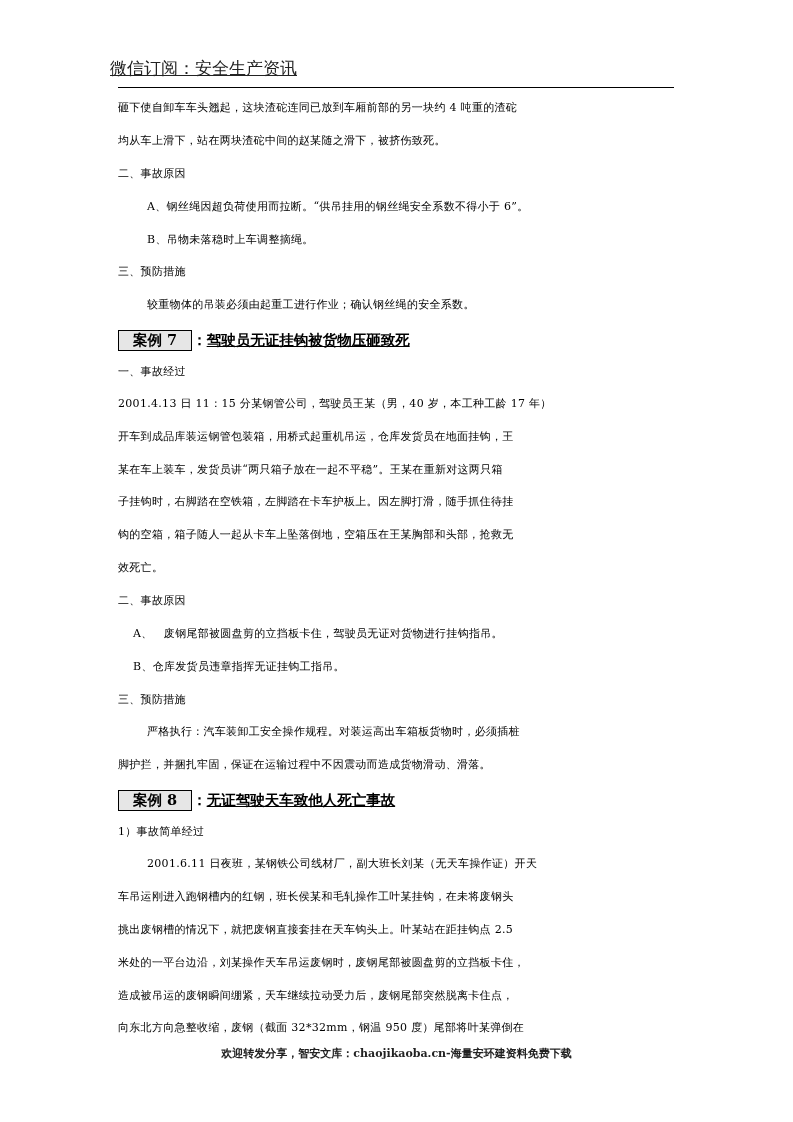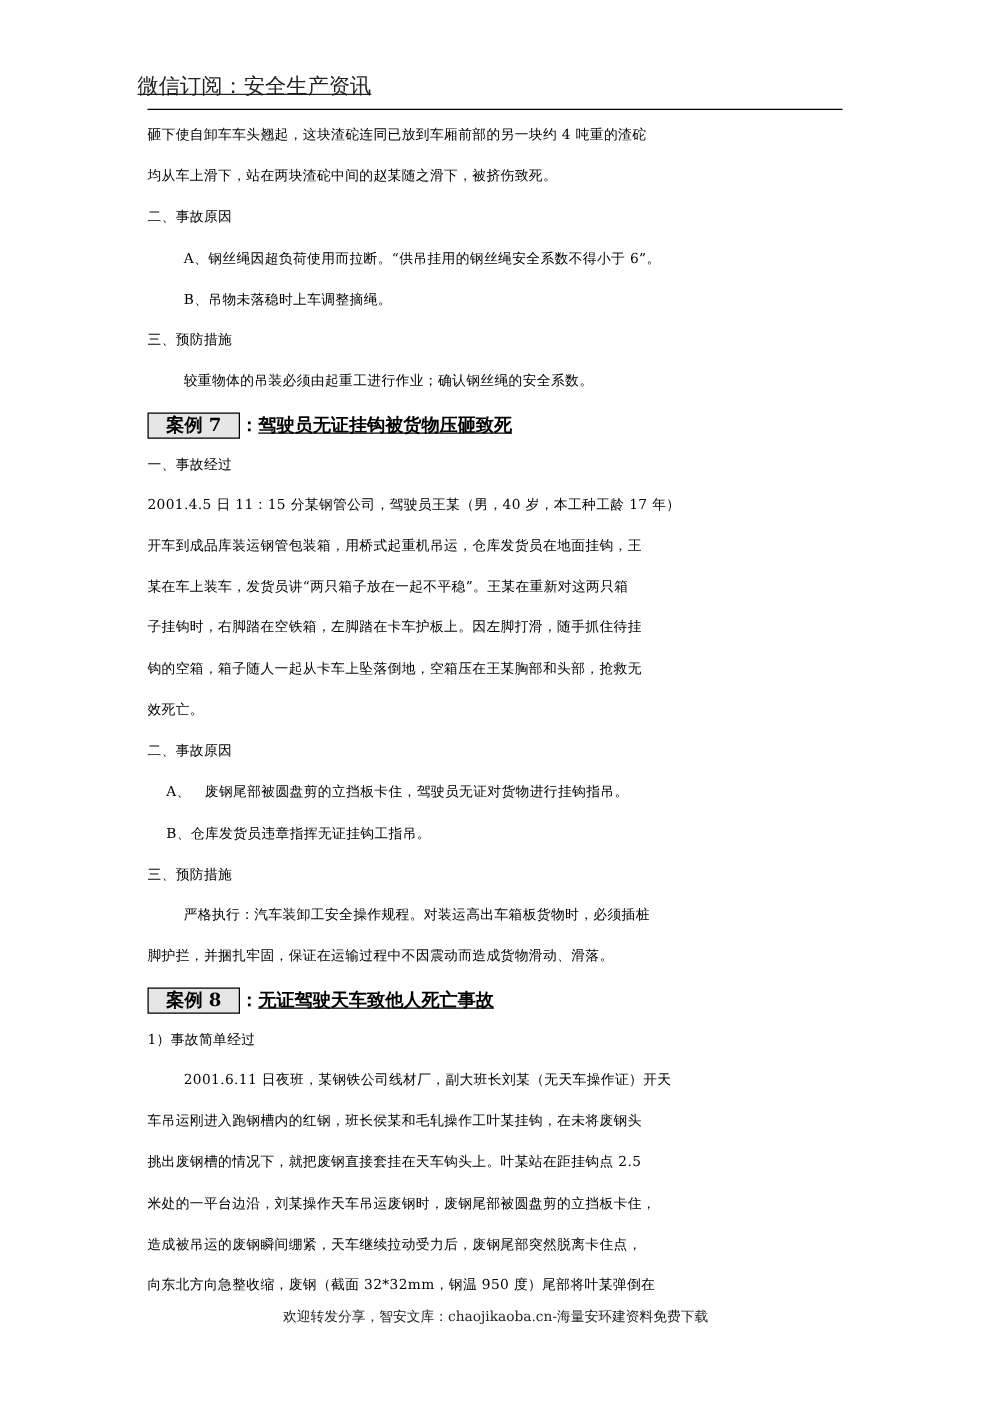--- a/index.html
+++ b/index.html
@@ -6,21 +6,21 @@
     body { width: 793px; height: 1122px; position: relative; overflow: hidden;
       font-family: "DejaVu Serif", "Liberation Serif", serif; color: #000; }
     .header-text { position: absolute; left: 110px; top: 57px; font-size: 17px; color: #222; text-decoration: underline; }
     .header-rule { position: absolute; left: 118px; top: 87px; width: 556px; height: 1px; background: #000; }
     .line { position: absolute; left: 118px; font-size: 11px; white-space: nowrap; letter-spacing: 0.3px; }
     .ind2 { left: 147px; }
     .ind1 { left: 133px; }
     .case-head { position: absolute; left: 118px; font-size: 14.5px; white-space: nowrap; font-weight: bold; }
     .case-box { display: inline-block; border: 1px solid #000; background: #e6e6e6; padding: 0 14px; }
     .case-title { text-decoration: underline; text-align: right; }
-    .footer { position: absolute; left: 0; width: 793px; top: 1046px; text-align: center; font-size: 11px; color: #222; }
+    .footer { position: absolute; left: 0; width: 793px; top: 1046px; text-align: center; font-size: 11px; color: #222; font-weight: bold; }
   </style>
 </head>
 <body>
 
 <div>
   <div class="header-text">微信订阅：安全生产资讯</div>
   <div class="header-rule"></div>
 </div>
 
 <div>
@@ -29,21 +29,21 @@
   <div class="line" style="top:166px">二、事故原因</div>
   <div class="line ind2" style="top:199px">A、钢丝绳因超负荷使用而拉断。“供吊挂用的钢丝绳安全系数不得小于 6”。</div>
   <div class="line ind2" style="top:232px">B、吊物未落稳时上车调整摘绳。</div>
   <div class="line" style="top:264px">三、预防措施</div>
   <div class="line ind2" style="top:297px">较重物体的吊装必须由起重工进行作业；确认钢丝绳的安全系数。</div>
 
   <div class="case-head" style="top:330px">
     <span class="case-box">案例 7</span><span>：</span><span class="case-title">驾驶员无证挂钩被货物压砸致死</span>
   </div>
   <div class="line" style="top:364px">一、事故经过</div>
-  <div class="line" style="top:396px">2001.4.5 日 11：15 分某钢管公司，驾驶员王某（男，40 岁，本工种工龄 17 年）</div>
+  <div class="line" style="top:396px">2001.4.13 日 11：15 分某钢管公司，驾驶员王某（男，40 岁，本工种工龄 17 年）</div>
   <div class="line" style="top:429px">开车到成品库装运钢管包装箱，用桥式起重机吊运，仓库发货员在地面挂钩，王</div>
   <div class="line" style="top:462px">某在车上装车，发货员讲“两只箱子放在一起不平稳”。王某在重新对这两只箱</div>
   <div class="line" style="top:494px">子挂钩时，右脚踏在空铁箱，左脚踏在卡车护板上。因左脚打滑，随手抓住待挂</div>
   <div class="line" style="top:527px">钩的空箱，箱子随人一起从卡车上坠落倒地，空箱压在王某胸部和头部，抢救无</div>
   <div class="line" style="top:560px">效死亡。</div>
   <div class="line" style="top:593px">二、事故原因</div>
   <div class="line ind1" style="top:626px">A、　废钢尾部被圆盘剪的立挡板卡住，驾驶员无证对货物进行挂钩指吊。</div>
   <div class="line ind1" style="top:659px">B、仓库发货员违章指挥无证挂钩工指吊。</div>
   <div class="line" style="top:692px">三、预防措施</div>
   <div class="line ind2" style="top:724px">严格执行：汽车装卸工安全操作规程。对装运高出车箱板货物时，必须插桩</div>

